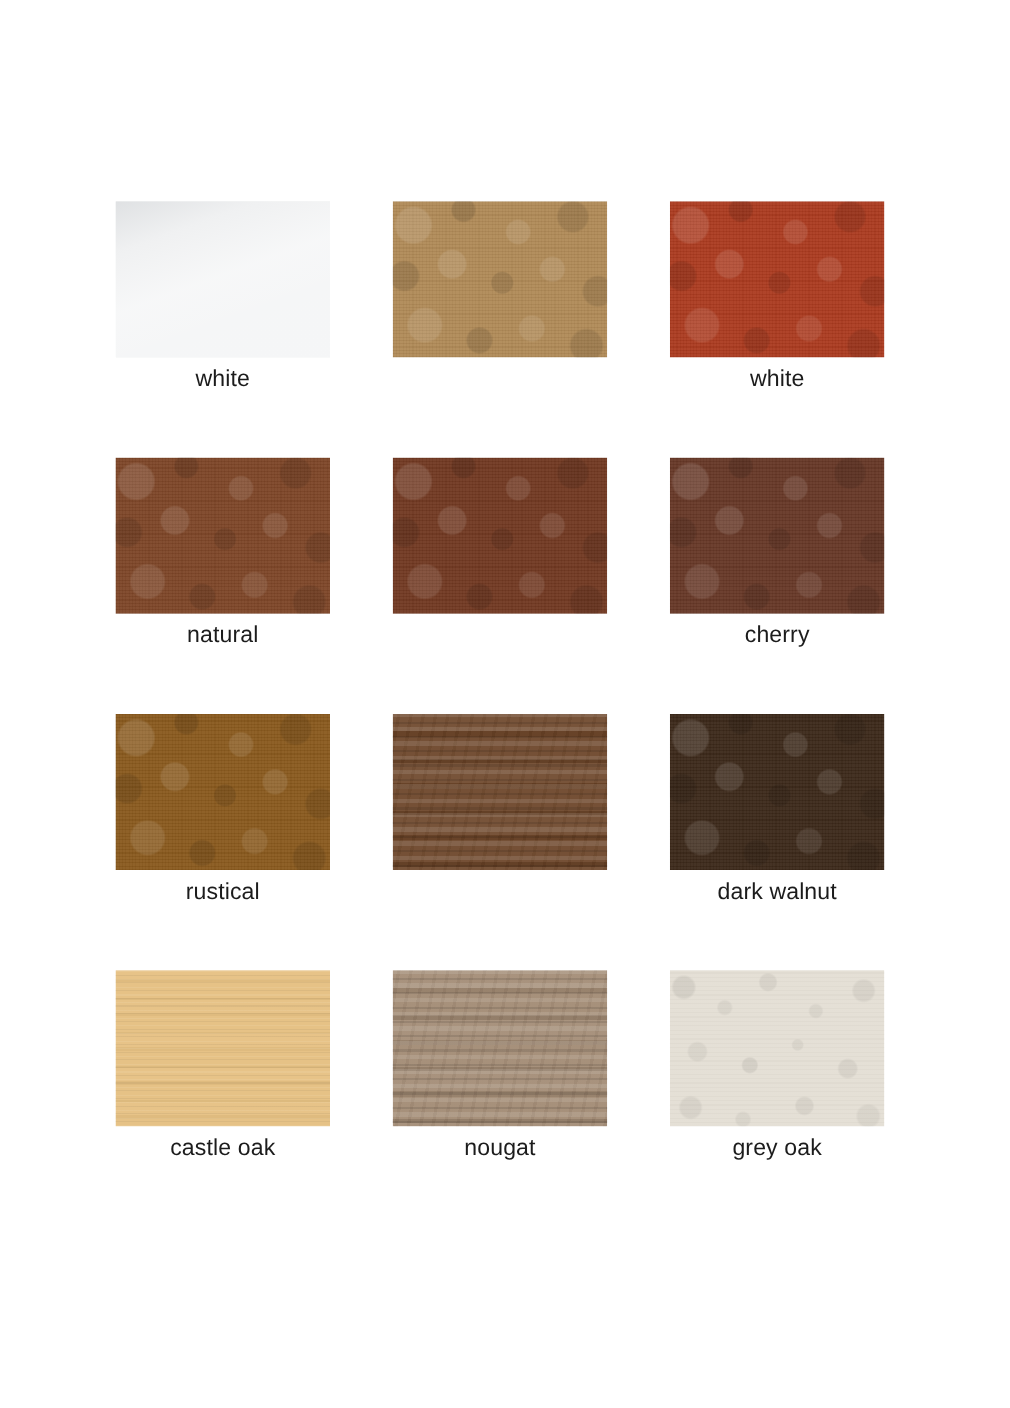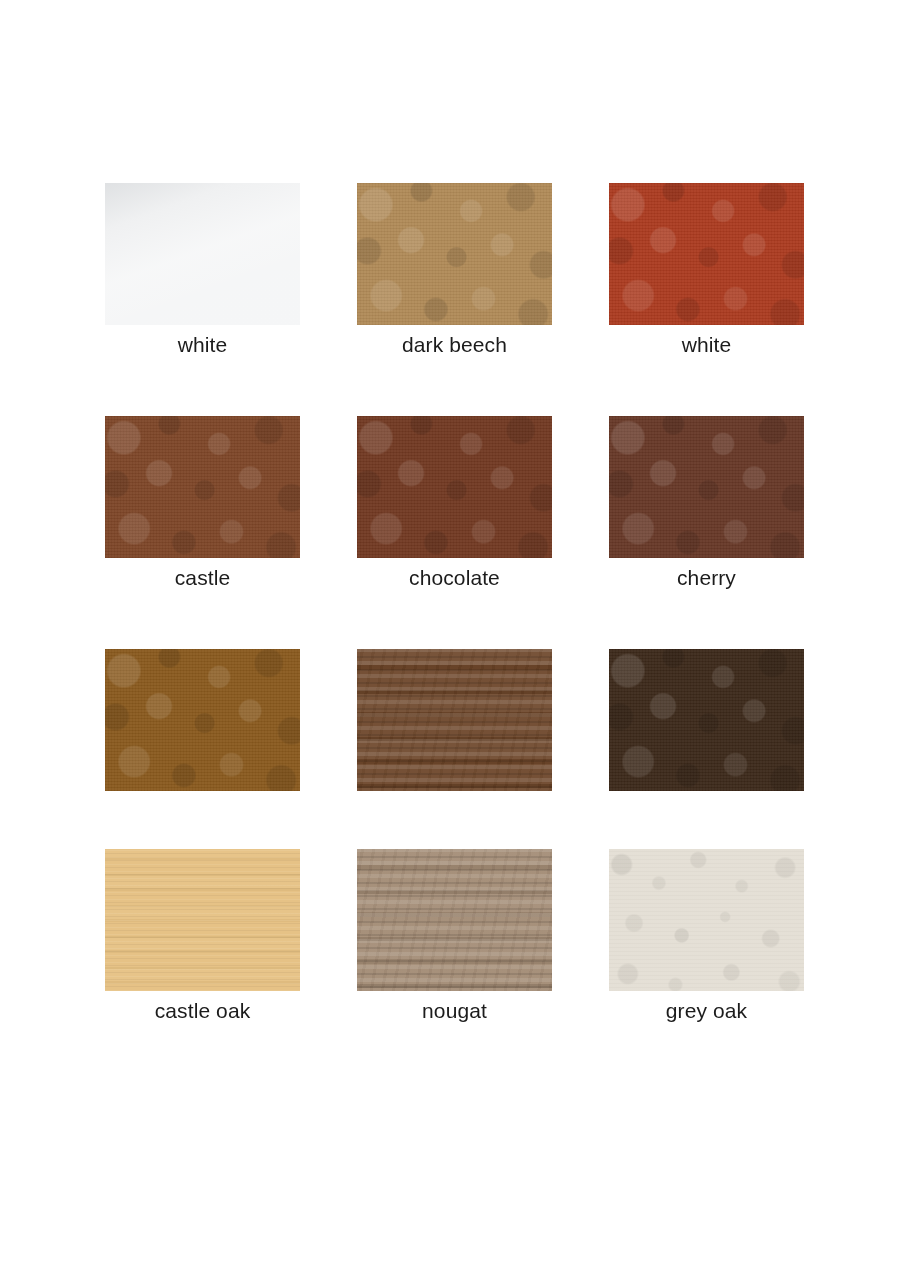--- a/index.html
+++ b/index.html
@@ -226,76 +226,76 @@
         </div>
         <div class="caption">
           <span class="name">white</span>
         </div>
       </div>
       <div class="cell">
         <div class="tile">
           <div class="base" style="background: rgb(176, 138, 87);"></div>
           <div class="tex mottle"></div>
         </div>
-        <div class="caption">
-          <span class="name">dark beech</span>
-        </div>
       </div>
       <div class="cell">
         <div class="tile">
           <div class="base" style="background: rgb(171, 58, 31);"></div>
           <div class="tex mottle"></div>
         </div>
         <div class="caption">
           <span class="name">white</span>
         </div>
       </div>
       <div class="cell">
         <div class="tile">
           <div class="base" style="background: rgb(125, 69, 39);"></div>
           <div class="tex mottle"></div>
         </div>
         <div class="caption">
-          <span class="name">castle</span>
+          <span class="name">natural</span>
         </div>
       </div>
       <div class="cell">
         <div class="tile">
           <div class="base" style="background: rgb(113, 56, 33);"></div>
           <div class="tex mottle"></div>
         </div>
-        <div class="caption">
-          <span class="name">chocolate</span>
-        </div>
       </div>
       <div class="cell">
         <div class="tile">
           <div class="base" style="background: rgb(102, 55, 38);"></div>
           <div class="tex mottle"></div>
         </div>
         <div class="caption">
           <span class="name">cherry</span>
         </div>
       </div>
       <div class="cell">
         <div class="tile">
           <div class="base" style="background: rgb(137, 89, 29);"></div>
           <div class="tex mottle"></div>
+        </div>
+        <div class="caption">
+          <span class="name">rustical</span>
         </div>
       </div>
       <div class="cell">
         <div class="tile">
           <div class="base" style="background: rgb(107, 67, 38);"></div>
           <div class="tex grain-bands"></div>
         </div>
       </div>
       <div class="cell">
         <div class="tile">
           <div class="base" style="background: rgb(59, 40, 25);"></div>
           <div class="tex mottle"></div>
+        </div>
+        <div class="caption">
+          <span class="name">dark walnut</span>
         </div>
       </div>
       <div class="cell">
         <div class="tile">
           <div class="base" style="background: rgb(230, 193, 131);"></div>
           <div class="tex grain"></div>
         </div>
         <div class="caption">
           <span class="name">castle oak</span>
         </div>

